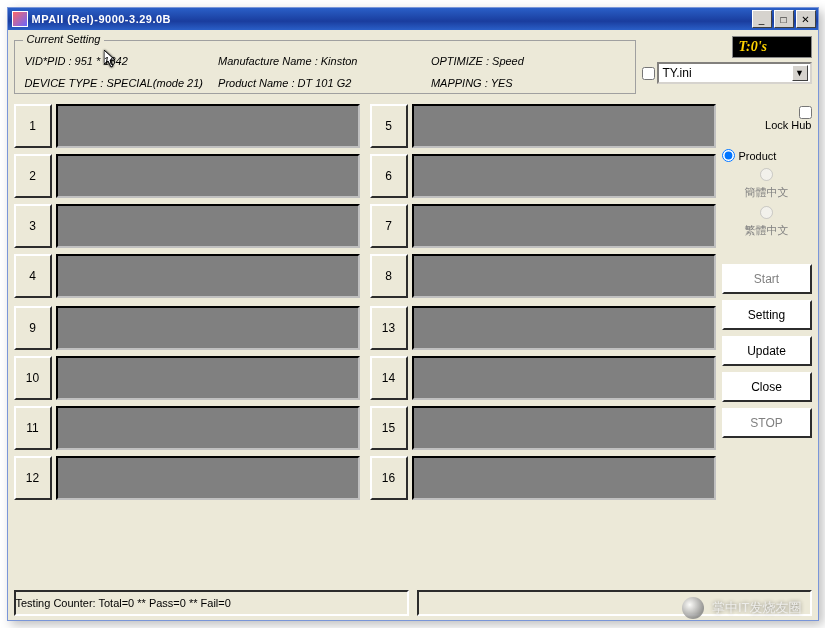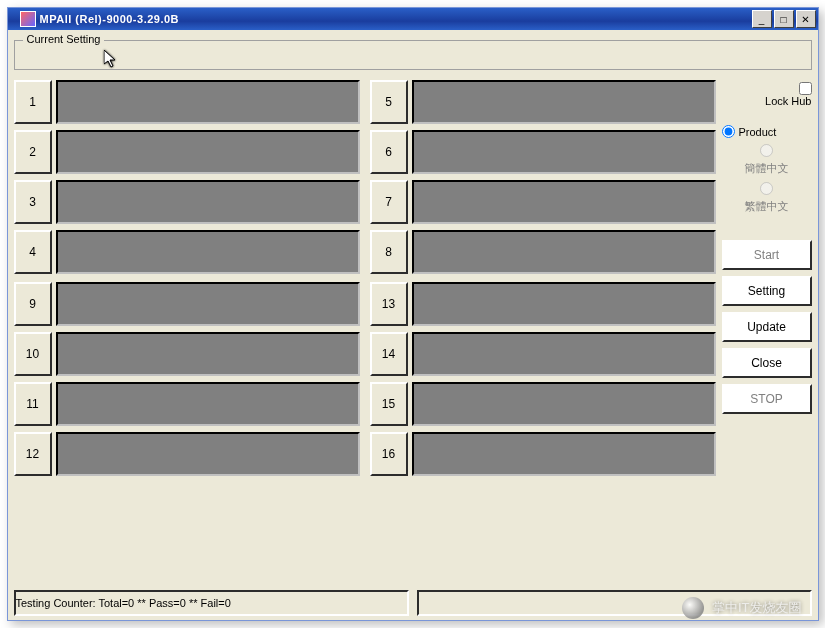--- a/index.html
+++ b/index.html
@@ -15,39 +15,39 @@
   border: 1px solid #7a96d8;
   background: #ece9d8;
   box-shadow: 4px 4px 10px rgba(0,0,0,0.25);
   display: flex; flex-direction: column;
 }
 .titlebar {
   height: 22px;
   background: linear-gradient(to bottom, #2a5fc7 0%, #1a3d9e 60%, #2a5fc7 100%);
   color: #fff;
   display: flex; align-items: center;
-  padding: 0 2px 0 12px;
+  padding: 0 2px 0 4px;
   font-size: 11px;
 }
 .titlebar .icon { width:16px; height:16px; margin-right:4px;
   background: linear-gradient(135deg,#f66,#66f); border:1px solid #fff; }
 .titlebar .title { flex:1; font-weight: bold; letter-spacing: .5px; }
 .titlebar .sysbtns { display:flex; gap:2px; }
 .sysbtn {
   width:20px; height:18px; background:#d6d3ce;
   border:1px solid #fff; border-right-color:#404040; border-bottom-color:#404040;
   display:flex; align-items:center; justify-content:center;
   font-family: "Segoe UI Symbol", sans-serif; font-size:10px; color:#000;
 }
 .client { flex:1; padding:6px 6px 4px 6px; display:flex; flex-direction:column; position:relative; }
 
 .top-row { display:flex; align-items:flex-start; gap:6px; }
 .current-setting {
-  flex:1; border:1px solid #a0a0a0; padding:14px 10px 14px 10px;
-  position:relative; margin-top:4px;
+  flex:1; border:1px solid #a0a0a0; padding:14px 10px 4px 10px;
+  position:relative; margin-top:4px;font-style:italic;
 }
 .current-setting .legend {
   position:absolute; top:-8px; left:8px; background:#ece9d8;
   padding:0 4px; font-size:11px;
 }
 .cs-grid { display:grid; grid-template-columns: 1fr 1.1fr 1fr; row-gap:10px; font-size:11px; }
 
 .right-top { width:170px; display:flex; flex-direction:column; gap:4px; }
 .timer {
   background:#000; color:#ffd400; font-style:italic; font-weight:bold;
@@ -138,21 +138,39 @@
 
     <div class="cursor">
       <svg width="14" height="20" viewBox="0 0 14 20">
           <path d="M0,0 L0,14 L4,11 L7,17 L9,16 L6,10 L11,10 Z" fill="#fff" stroke="#000"></path>
         </svg>
     </div>
 
     <div class="top-row">
       <fieldset class="current-setting">
         <div class="legend">Current Setting</div>
+        <div class="cs-grid">
+          <div>VID*PID :  951 * 1642</div>
+          <div>Manufacture Name : Kinston</div>
+          <div>OPTIMIZE : Speed</div>
+          <div>DEVICE TYPE : SPECIAL(mode 21)</div>
+          <div>Product Name : DT 101 G2</div>
+          <div>MAPPING : YES</div>
+        </div>
       </fieldset>
+      <div class="right-top">
+        <div class="timer">T:0's</div>
+        <div class="ini-row">
+          <input type="checkbox" class="ini-chk" style="">
+          <div class="dropdown">
+            <span class="val">TY.ini</span>
+            <div class="btn">▼</div>
+          </div>
+        </div>
+      </div>
     </div>
 
     <div class="main-row">
       <div class="slots-area">
         <div class="slot-group" id="group-a">
             <div class="slot-row">
               <div class="slot-col">
                 <div class="numbtn">1</div>
                 <div class="slotbox"></div>
               </div>

